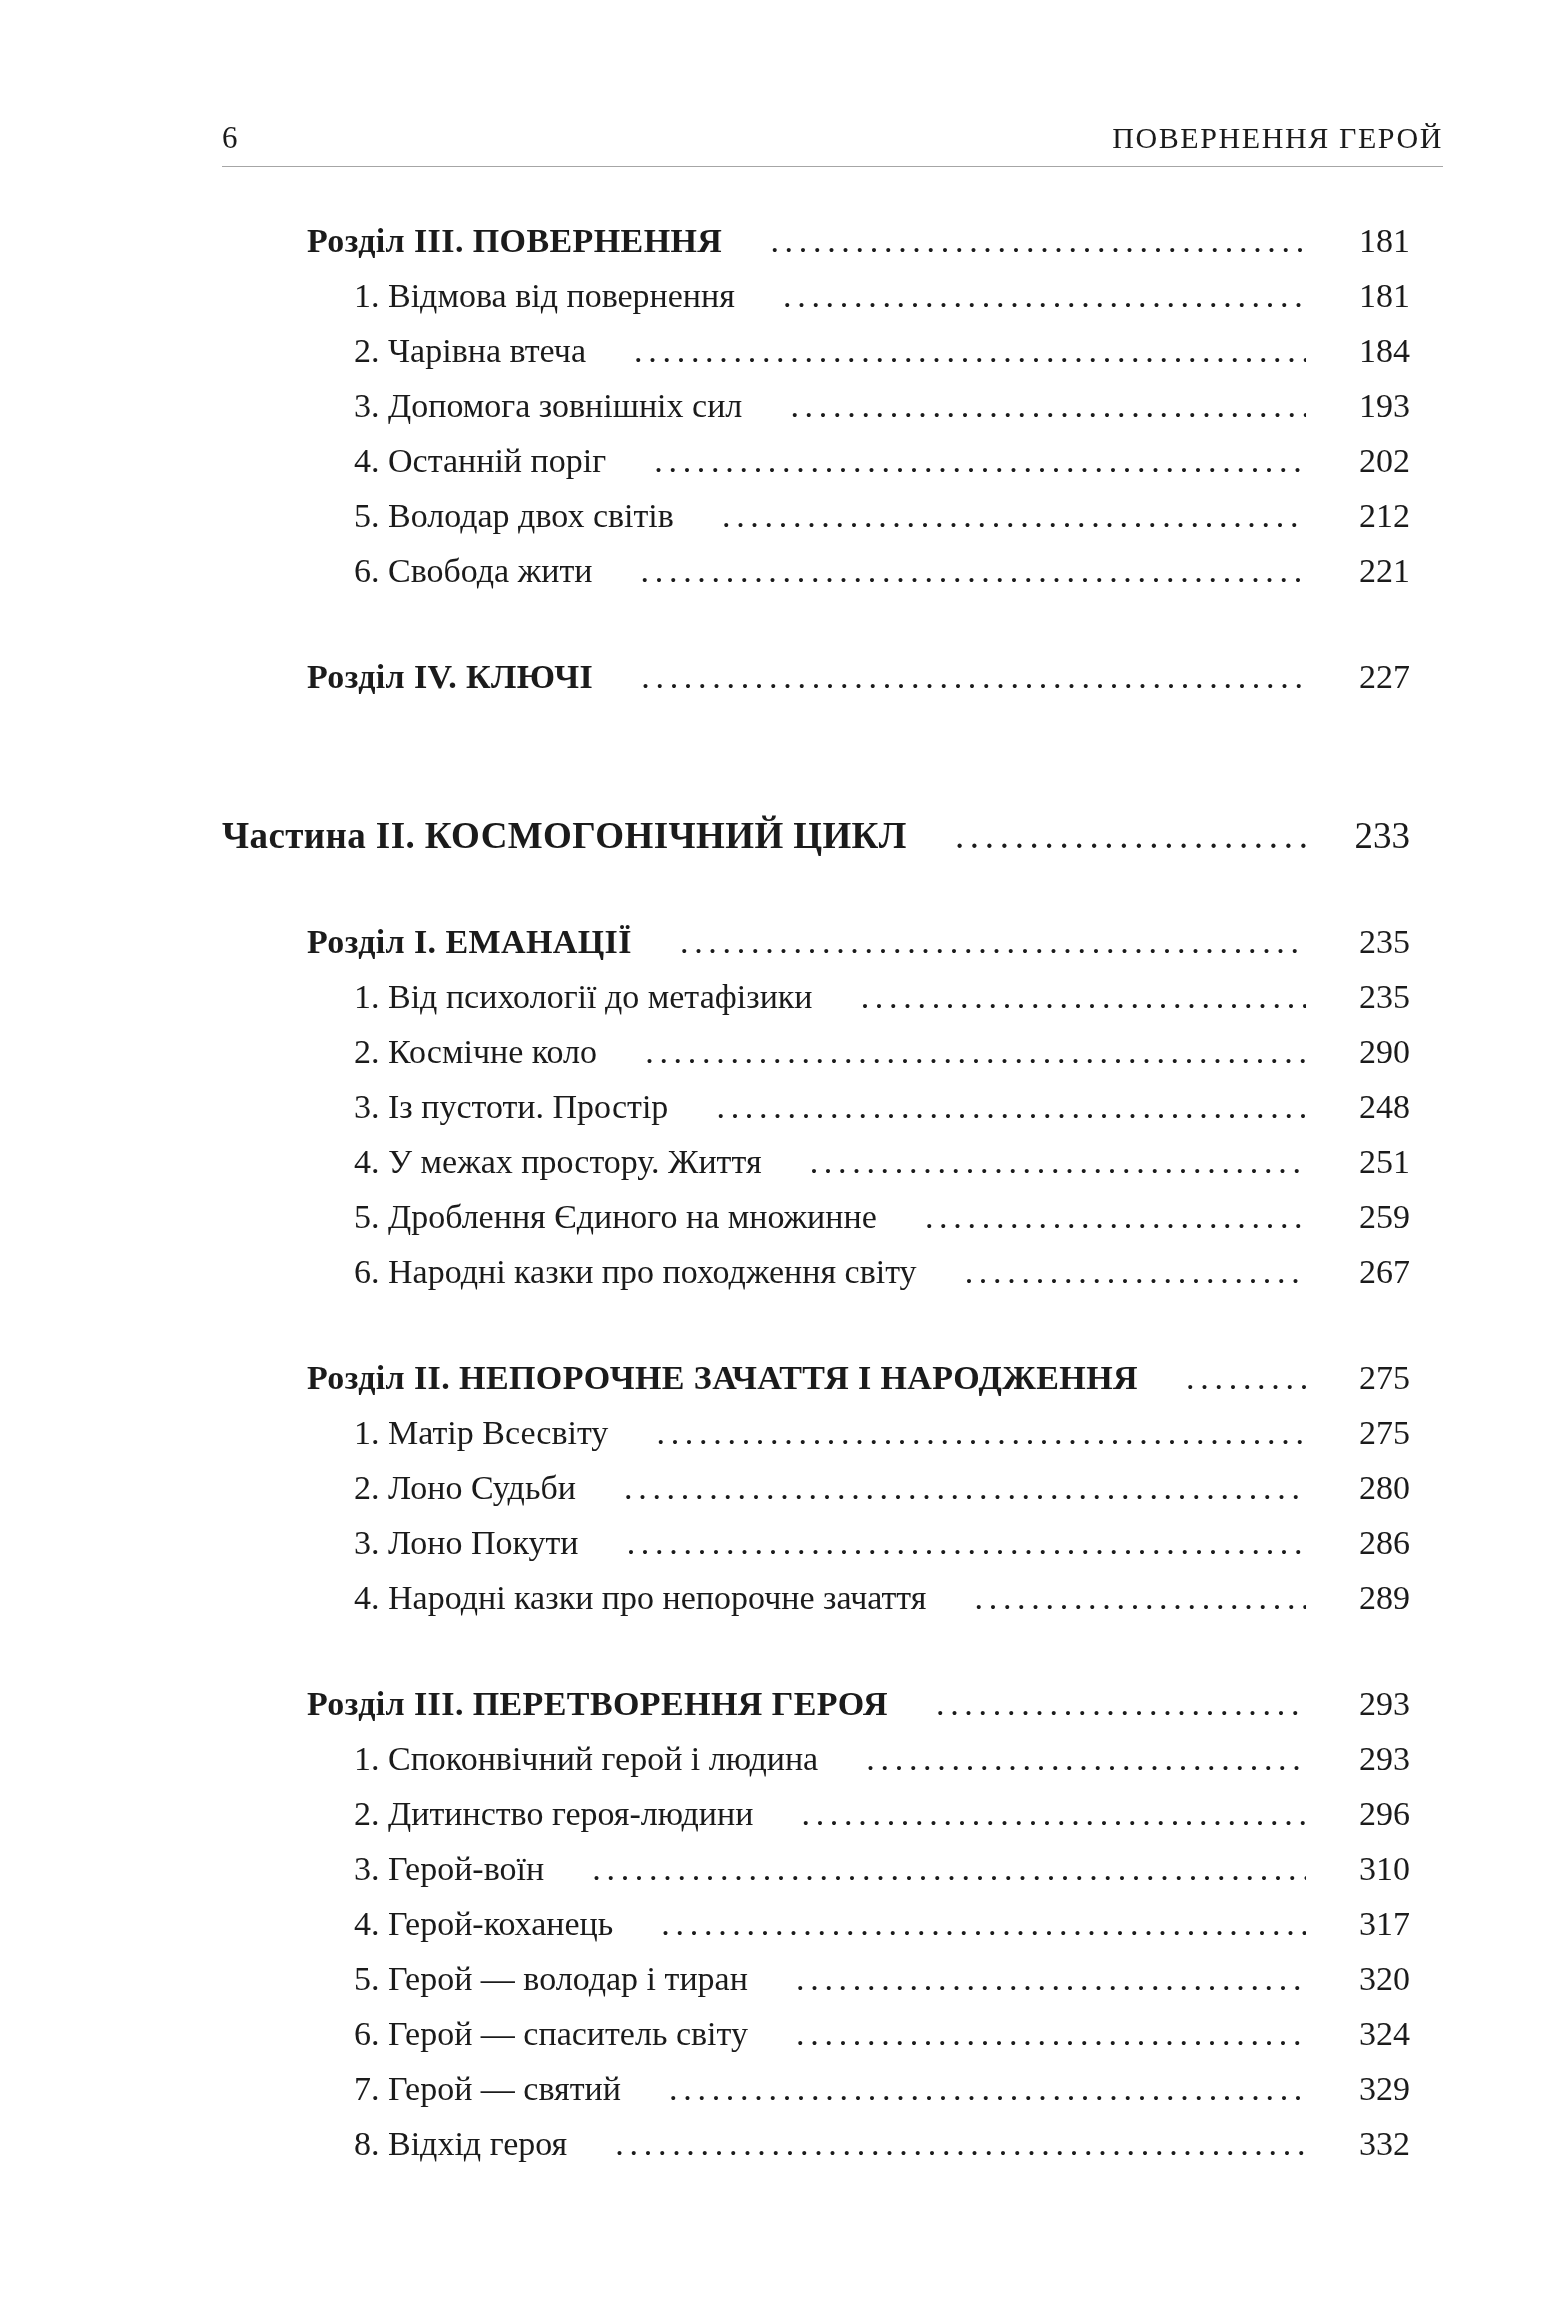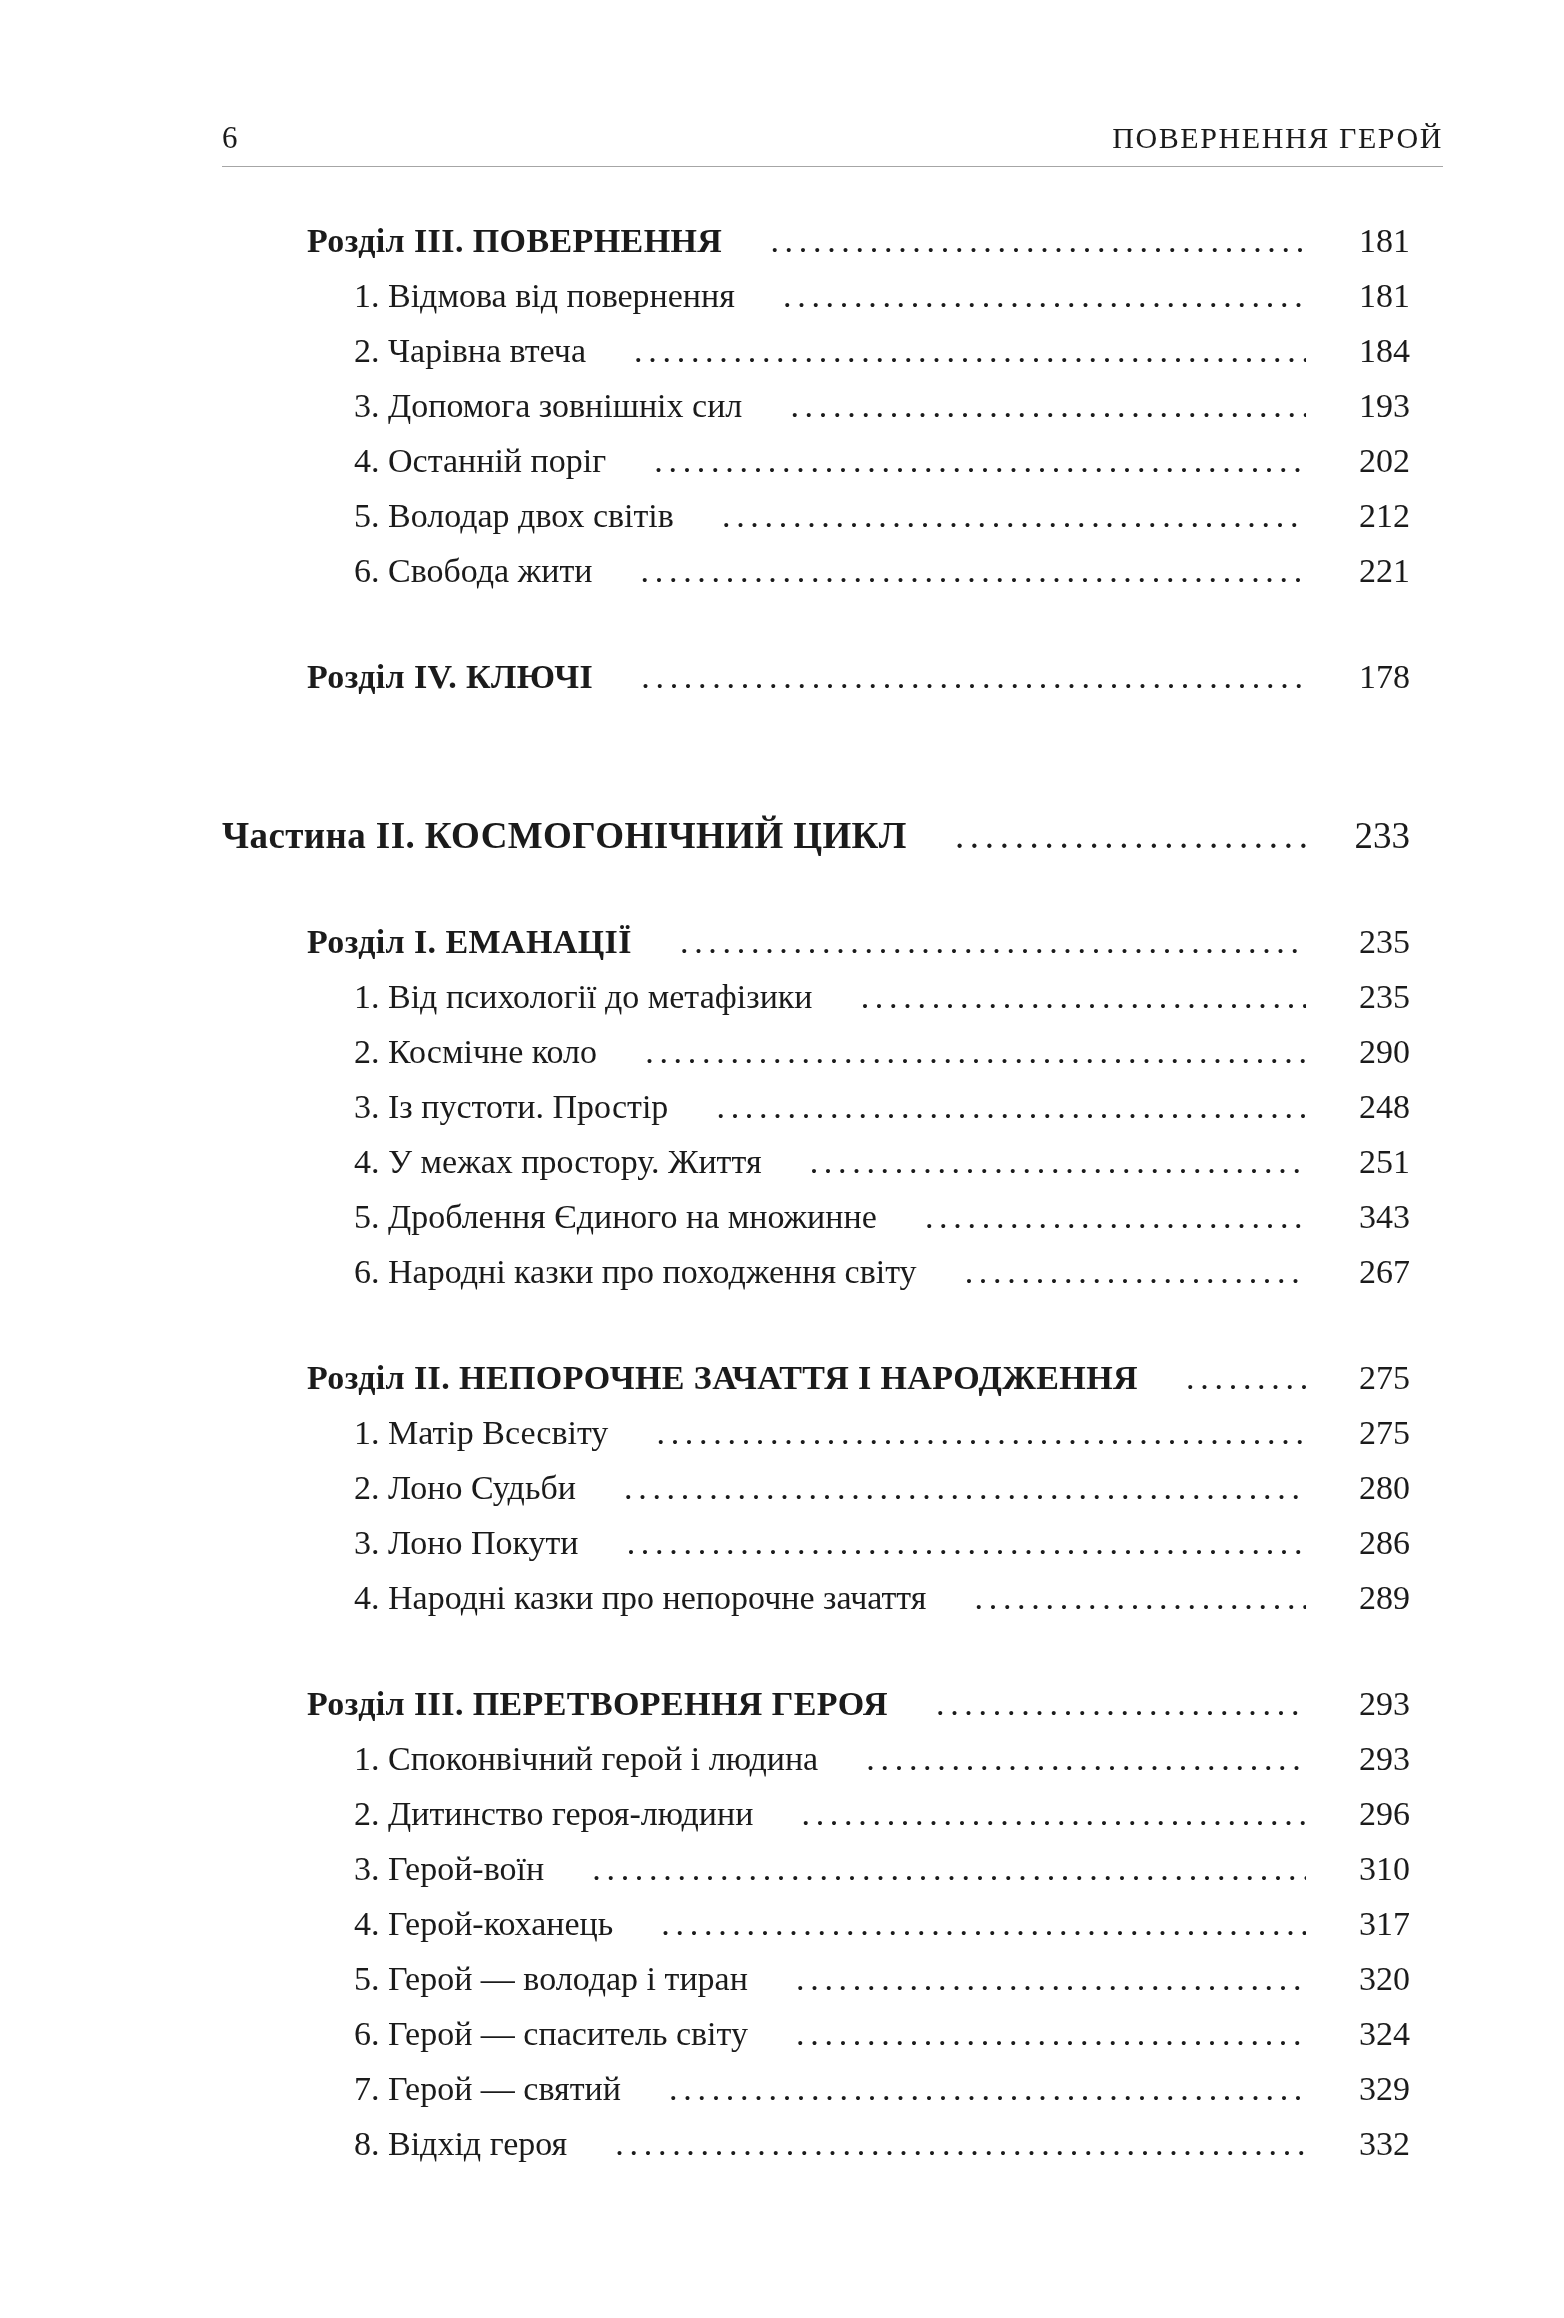--- a/index.html
+++ b/index.html
@@ -118,21 +118,21 @@
           <div class="row item">
     <span class="label">6. Свобода жити</span>
     <span class="leader"></span>
     <span class="pagenum">221</span>
   </div>
         </section>
         <section class="group">
           <div class="row chapter-heading">
     <span class="label">Розділ IV. КЛЮЧІ</span>
     <span class="leader"></span>
-    <span class="pagenum">178</span>
+    <span class="pagenum">227</span>
   </div>
         </section>
         <section class="group part">
           <div class="row part-heading">
     <span class="label">Частина II. КОСМОГОНІЧНИЙ ЦИКЛ</span>
     <span class="leader"></span>
     <span class="pagenum">233</span>
   </div>
         </section>
         <section class="group">
@@ -157,21 +157,21 @@
     <span class="pagenum">248</span>
   </div>
           <div class="row item">
     <span class="label">4. У межах простору. Життя</span>
     <span class="leader"></span>
     <span class="pagenum">251</span>
   </div>
           <div class="row item">
     <span class="label">5. Дроблення Єдиного на множинне</span>
     <span class="leader"></span>
-    <span class="pagenum">343</span>
+    <span class="pagenum">259</span>
   </div>
           <div class="row item">
     <span class="label">6. Народні казки про походження світу</span>
     <span class="leader"></span>
     <span class="pagenum">267</span>
   </div>
         </section>
         <section class="group">
           <div class="row chapter-heading">
     <span class="label">Розділ II. НЕПОРОЧНЕ ЗАЧАТТЯ І НАРОДЖЕННЯ</span>

